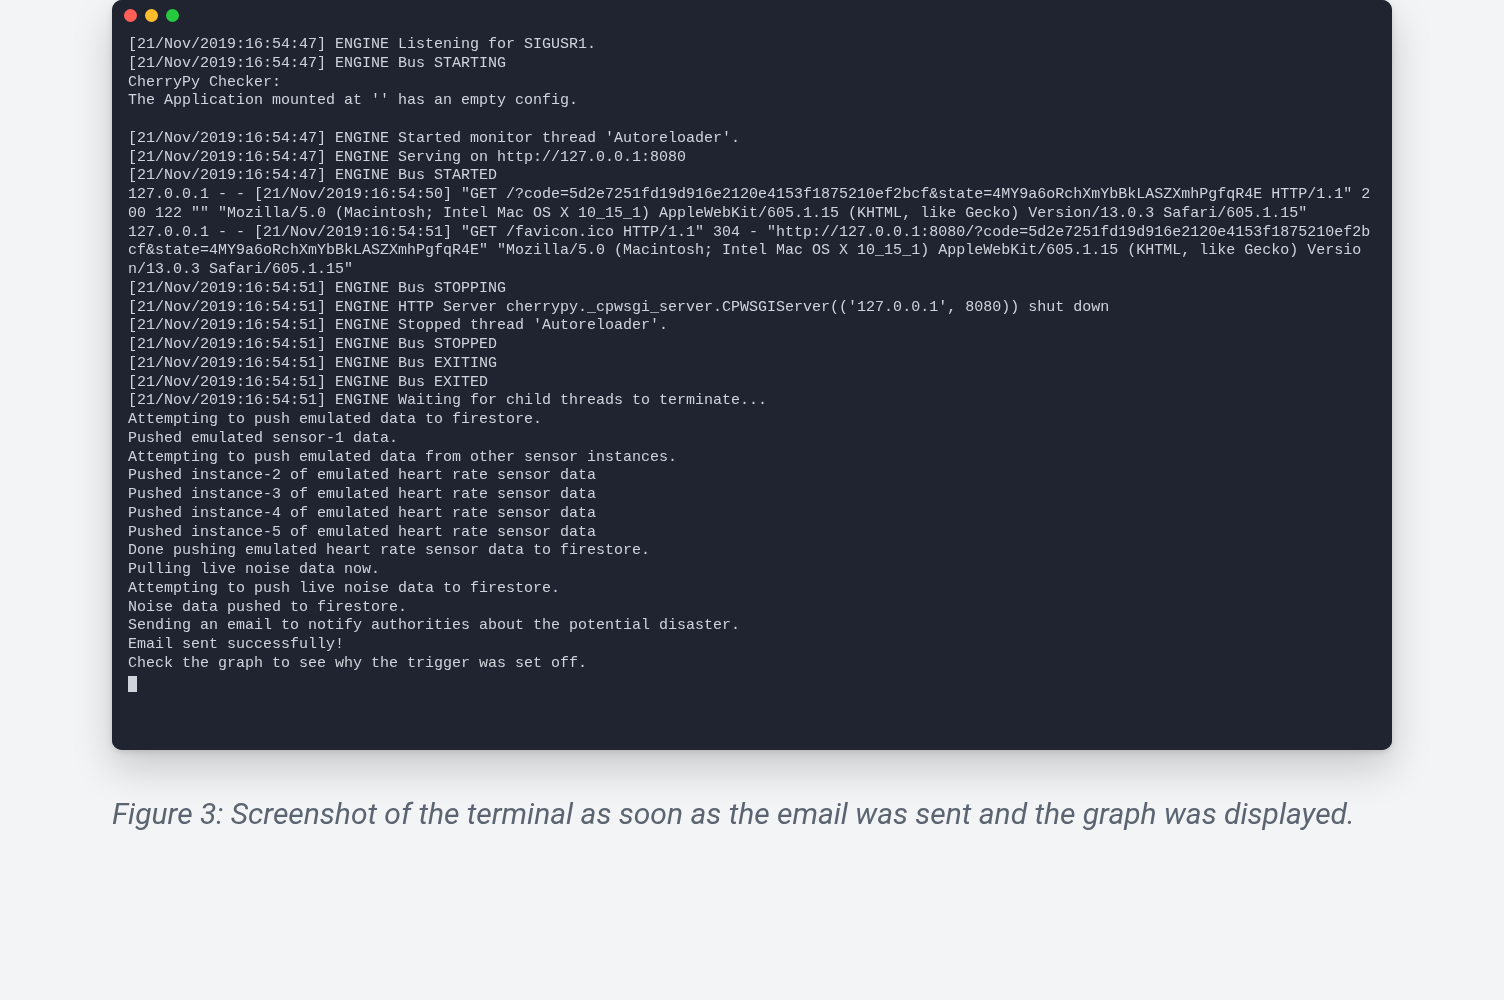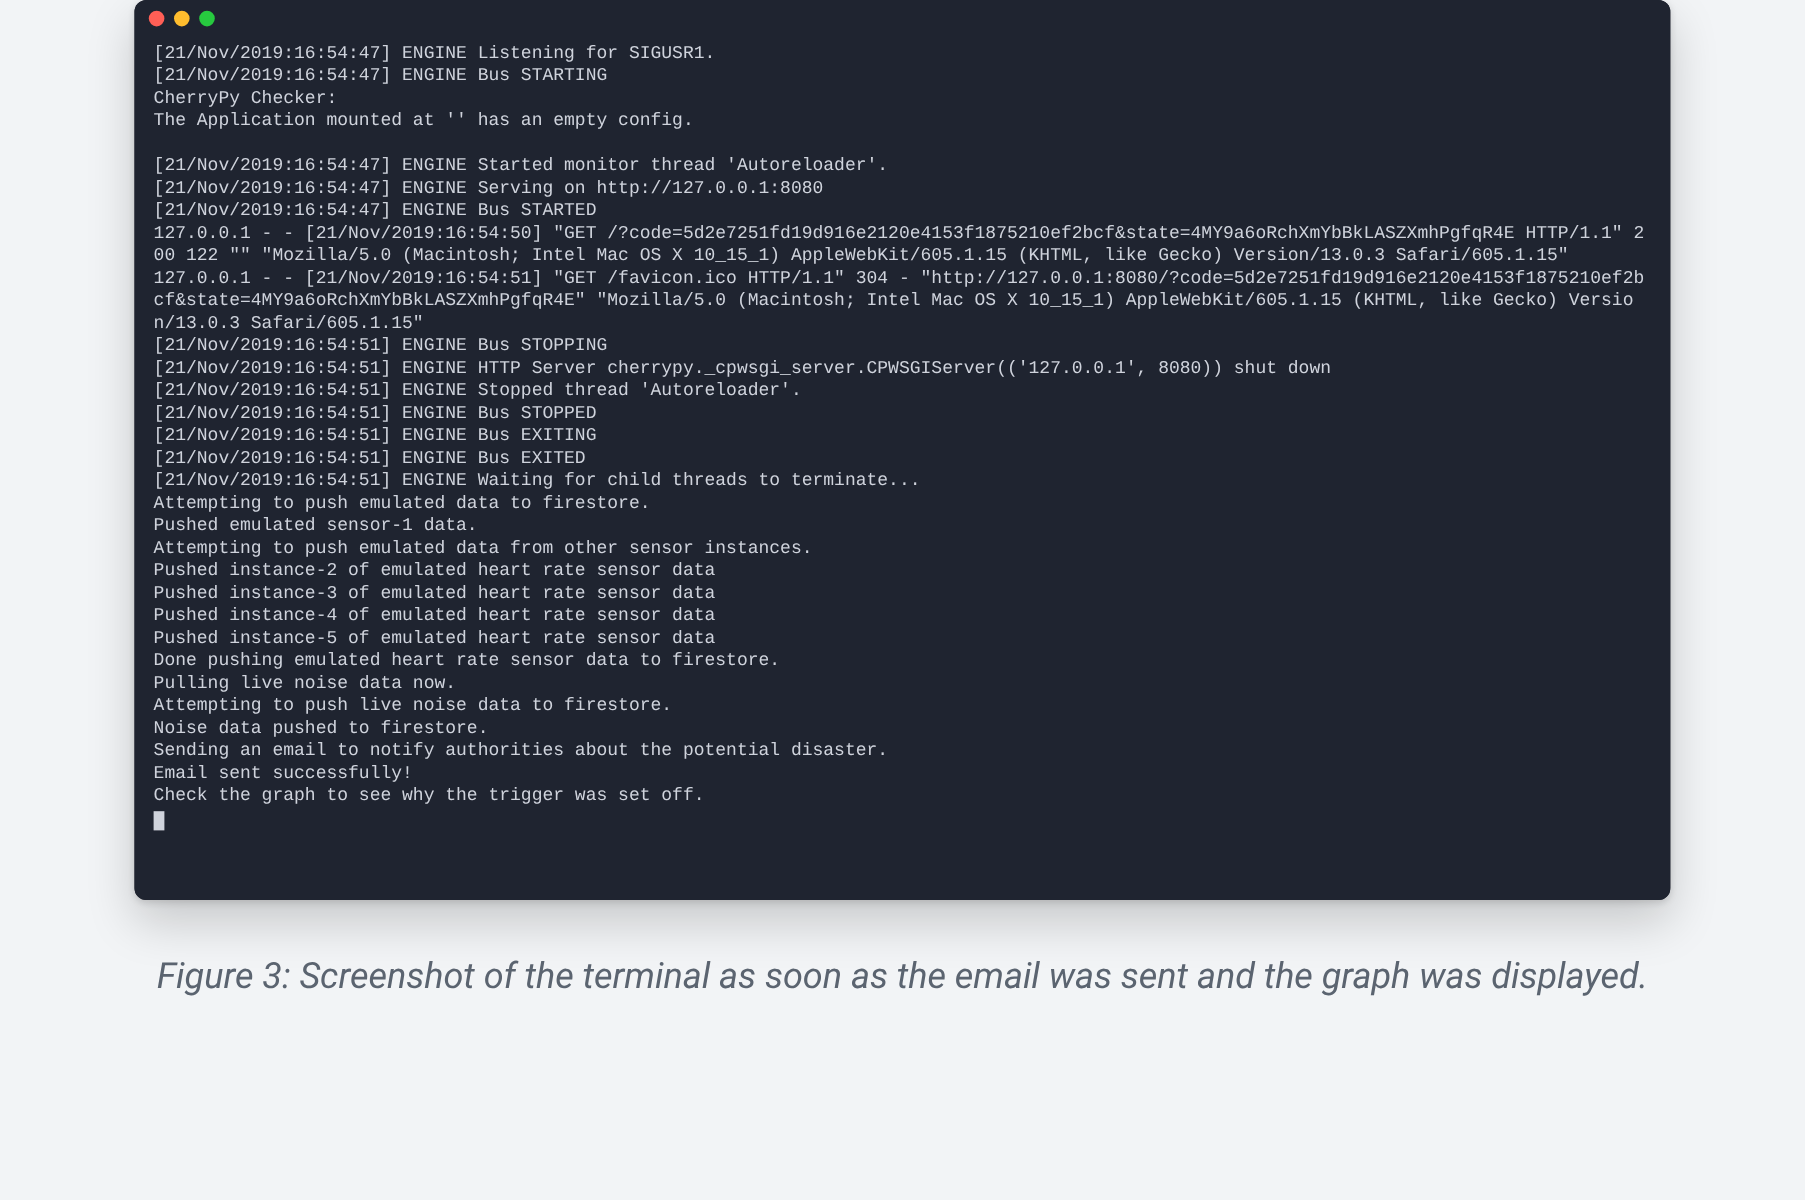--- a/index.html
+++ b/index.html
@@ -61,21 +61,20 @@
   .cursor-block {
     display: inline-block;
     width: 9px;
     height: 16px;
     background: #cfd3dc;
     vertical-align: text-bottom;
     margin-top: 2px;
   }
   .caption {
     width: 1280px;
-    text-align: center;
     margin-top: 42px;
     font-size: 30px;
     font-style: italic;
     color: #5b6470;
     line-height: 1.45;
   }
 </style>
 </head>
 <body>
 

